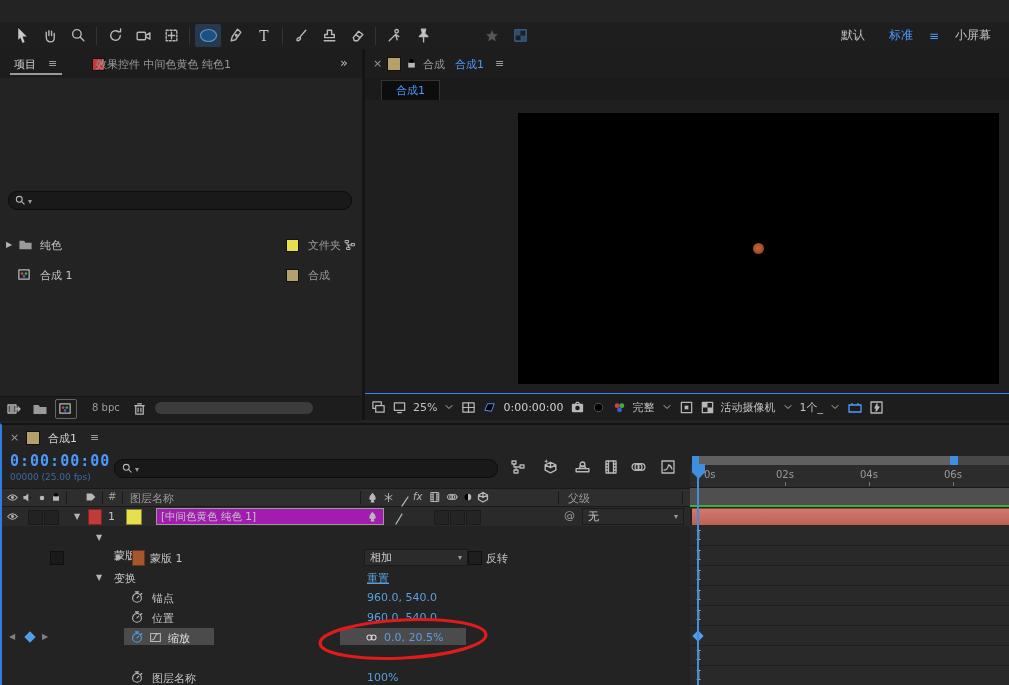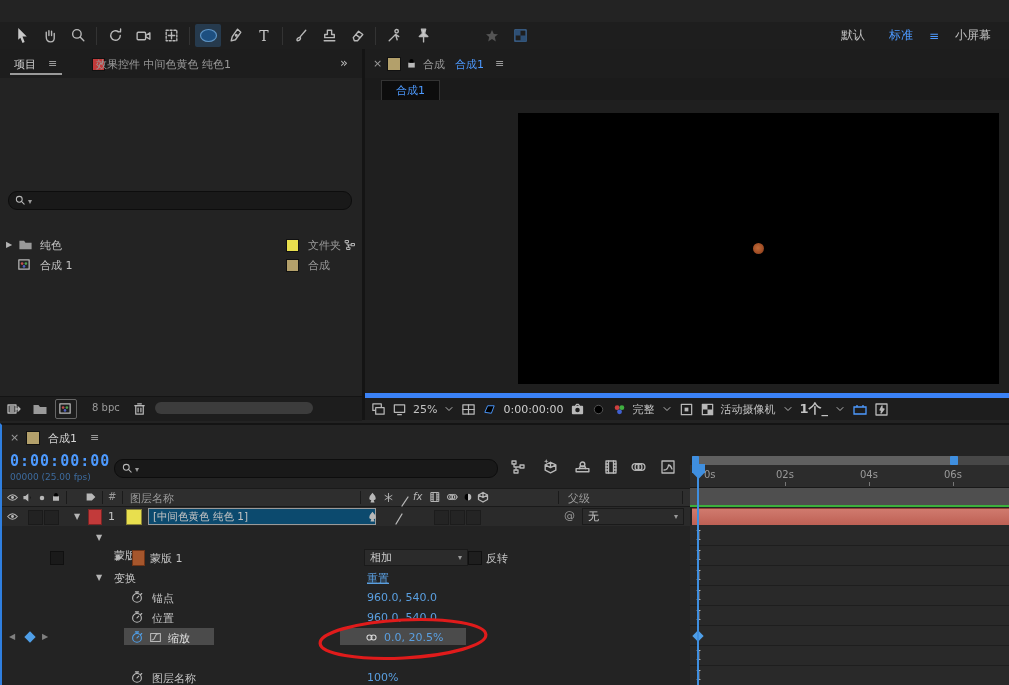--- a/index.html
+++ b/index.html
@@ -347,21 +347,21 @@
           <use href="#i-folder"></use>
         </svg>
       <span class="p t" style="left:40px;top:3px;">纯色</span>
       <span class="p swatch" style="left:286px;top:4px;width:11px;height:11px;background:#e8df4e;"></span>
       <span class="p t dim" style="left:308px;top:3px;">文件夹</span>
       <svg class="p ic" width="12" height="12" style="left:344px;top:4px;">
           <use href="#i-flow"></use>
         </svg>
     </div>
 
-    <div class="p" style="left:0;top:206px;width:312px;height:19px;">
+    <div class="p" style="left:0;top:216px;width:312px;height:19px;">
       <svg class="p ic" width="16" height="15" style="left:16px;top:2px;">
           <use href="#i-compbox"></use>
         </svg>
       <span class="p t" style="left:40px;top:3px;">合成 1</span>
       <span class="p swatch" style="left:286px;top:4px;width:11px;height:11px;background:#b3a06b;"></span>
       <span class="p t dim" style="left:308px;top:3px;">合成</span>
     </div>
 
     <div class="p panel-tabbar" style="left:0;top:347px;width:362px;height:24px;border-top:1px solid #141414;">
       <svg class="p ic" width="16" height="16" style="left:6px;top:4px;">
@@ -399,21 +399,21 @@
     <div class="p" style="left:0;top:29px;width:644px;height:22px;background:#1b1b1b;">
       <span class="p" style="left:16px;top:2px;padding:2px 14px;background:#0d0d0d;border:1px solid #333;font-size:11px;color:#4d9aff;">合成1</span>
     </div>
 
     <div class="p" style="left:0;top:51px;width:644px;height:293px;background:#1f1f1f;">
       <div class="p" style="left:153px;top:13px;width:481px;height:271px;background:#000;">
         <div class="p" style="left:235px;top:130px;width:11px;height:11px;border-radius:50%;background:radial-gradient(circle at 45% 45%, #c06a38 0%, #a34f26 55%, #6e3116 100%);"></div>
       </div>
     </div>
 
-    <div class="p panel-tabbar" style="left:0;top:344px;width:644px;height:27px;border-top:5px solid #3b82f6;display:flex;align-items:center;gap:6px;padding-left:6px;box-sizing:border-box;">
+    <div class="p panel-tabbar" style="left:0;top:344px;width:644px;height:27px;border-top:1px solid #3b82f6;display:flex;align-items:center;gap:6px;padding-left:6px;box-sizing:border-box;">
       <svg class="ic" width="15" height="15">
           <use href="#i-mon2"></use>
         </svg>
       <svg class="ic" width="15" height="15">
           <use href="#i-mon"></use>
         </svg>
       <span class="t" style="font-size:11px;">25%</span>
       <svg class="ic" width="12" height="12">
           <use href="#i-chevd"></use>
         </svg>
@@ -440,21 +440,21 @@
       <svg class="ic" width="15" height="15">
           <use href="#i-target"></use>
         </svg>
       <svg class="ic" width="15" height="15">
           <use href="#i-checker2"></use>
         </svg>
       <span class="t" style="font-size:11px;">活动摄像机</span>
       <svg class="ic" width="12" height="12">
           <use href="#i-chevd"></use>
         </svg>
-      <span class="t" style="font-size:13px;font-weight:bold;">1个_</span>
+      <span class="t" style="font-size:11px;">1个_</span>
       <svg class="ic" width="12" height="12">
           <use href="#i-chevd"></use>
         </svg>
       <svg width="16" height="15" style="stroke:#4d9aff;fill:none;stroke-width:1.3;">
           <path d="M2 5 h12 v7 h-12 Z M5 3 v2 M11 3 v2"></path>
         </svg>
       <svg class="ic" width="15" height="15">
           <rect x="2" y="2" width="11" height="11"></rect>
           <path d="M8 4 L6 8 H8 L7 11 L10 7 H8 Z"></path>
         </svg>
@@ -568,21 +568,21 @@
     <div class="p" style="left:0;top:82px;width:688px;height:19px;background:#2a2a2a;">
       <svg class="p ic" width="13" height="13" style="left:4px;top:3px;">
           <use href="#i-eye"></use>
         </svg>
       <div class="p" style="left:26px;top:3px;width:13px;height:13px;background:#222;border:1px solid #1a1a1a;"></div>
       <div class="p" style="left:42px;top:3px;width:13px;height:13px;background:#222;border:1px solid #1a1a1a;"></div>
       <span class="p tri" style="left:72px;top:5px;">▼</span>
       <div class="p" style="left:86px;top:2px;width:12px;height:14px;background:#c23a3a;border:1px solid #7d2424;"></div>
       <span class="p t" style="left:106px;top:3px;">1</span>
       <div class="p" style="left:124px;top:2px;width:14px;height:14px;background:#e8df4e;border:1px solid #8a8437;"></div>
-      <div class="p" style="left:146px;top:1px;width:226px;height:15px;border:1px solid #9a9a9a;background:#0c4a6e;">
+      <div class="p" style="left:154px;top:1px;width:226px;height:15px;border:1px solid #9a9a9a;background:#a21caf;">
         <span class="p t" style="left:4px;top:1px;font-size:10.5px;">[中间色黄色 纯色 1]</span>
       </div>
       <svg class="p" width="13" height="13" style="left:364px;top:3px;">
           <use href="#i-spade"></use>
         </svg>
       <div class="p" style="left:392px;top:3px;width:10px;height:12px;"><svg class="ic" width="10" height="12">
             <path d="M8 1 L2 11"></path>
           </svg></div>
       <div class="p" style="left:432px;top:3px;width:13px;height:13px;background:#242424;border:1px solid #1c1c1c;"></div>
       <div class="p" style="left:448px;top:3px;width:13px;height:13px;background:#242424;border:1px solid #1c1c1c;"></div>

